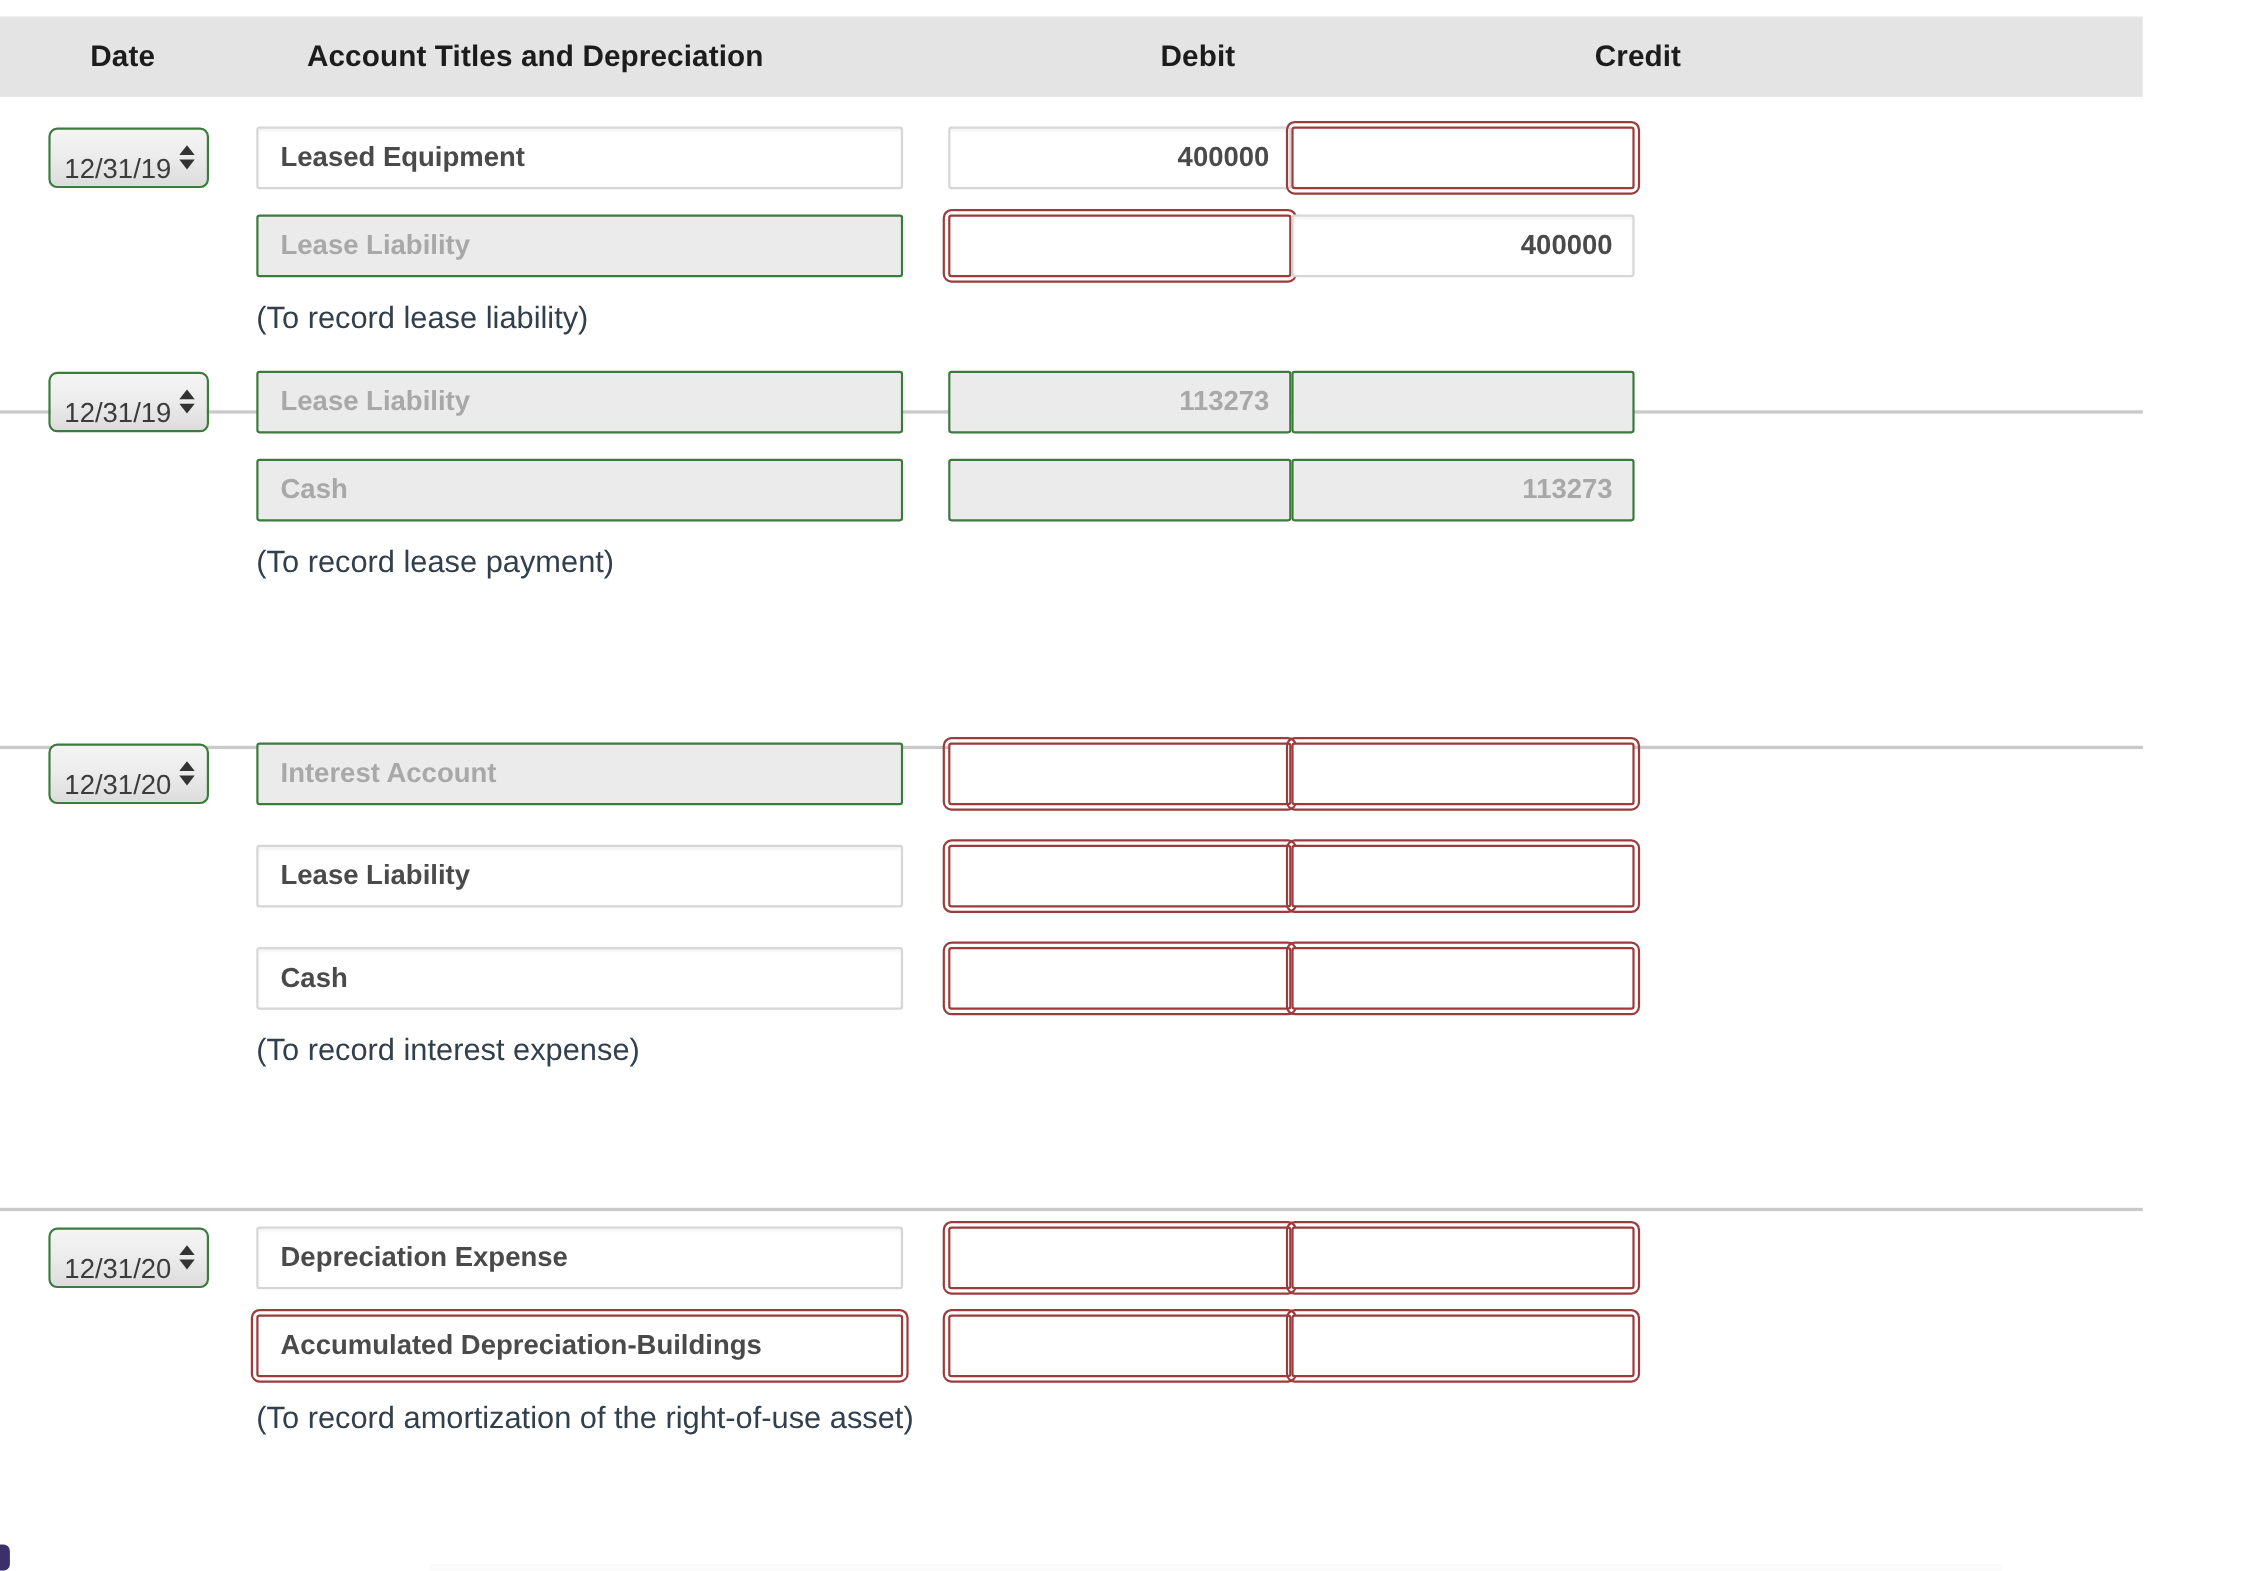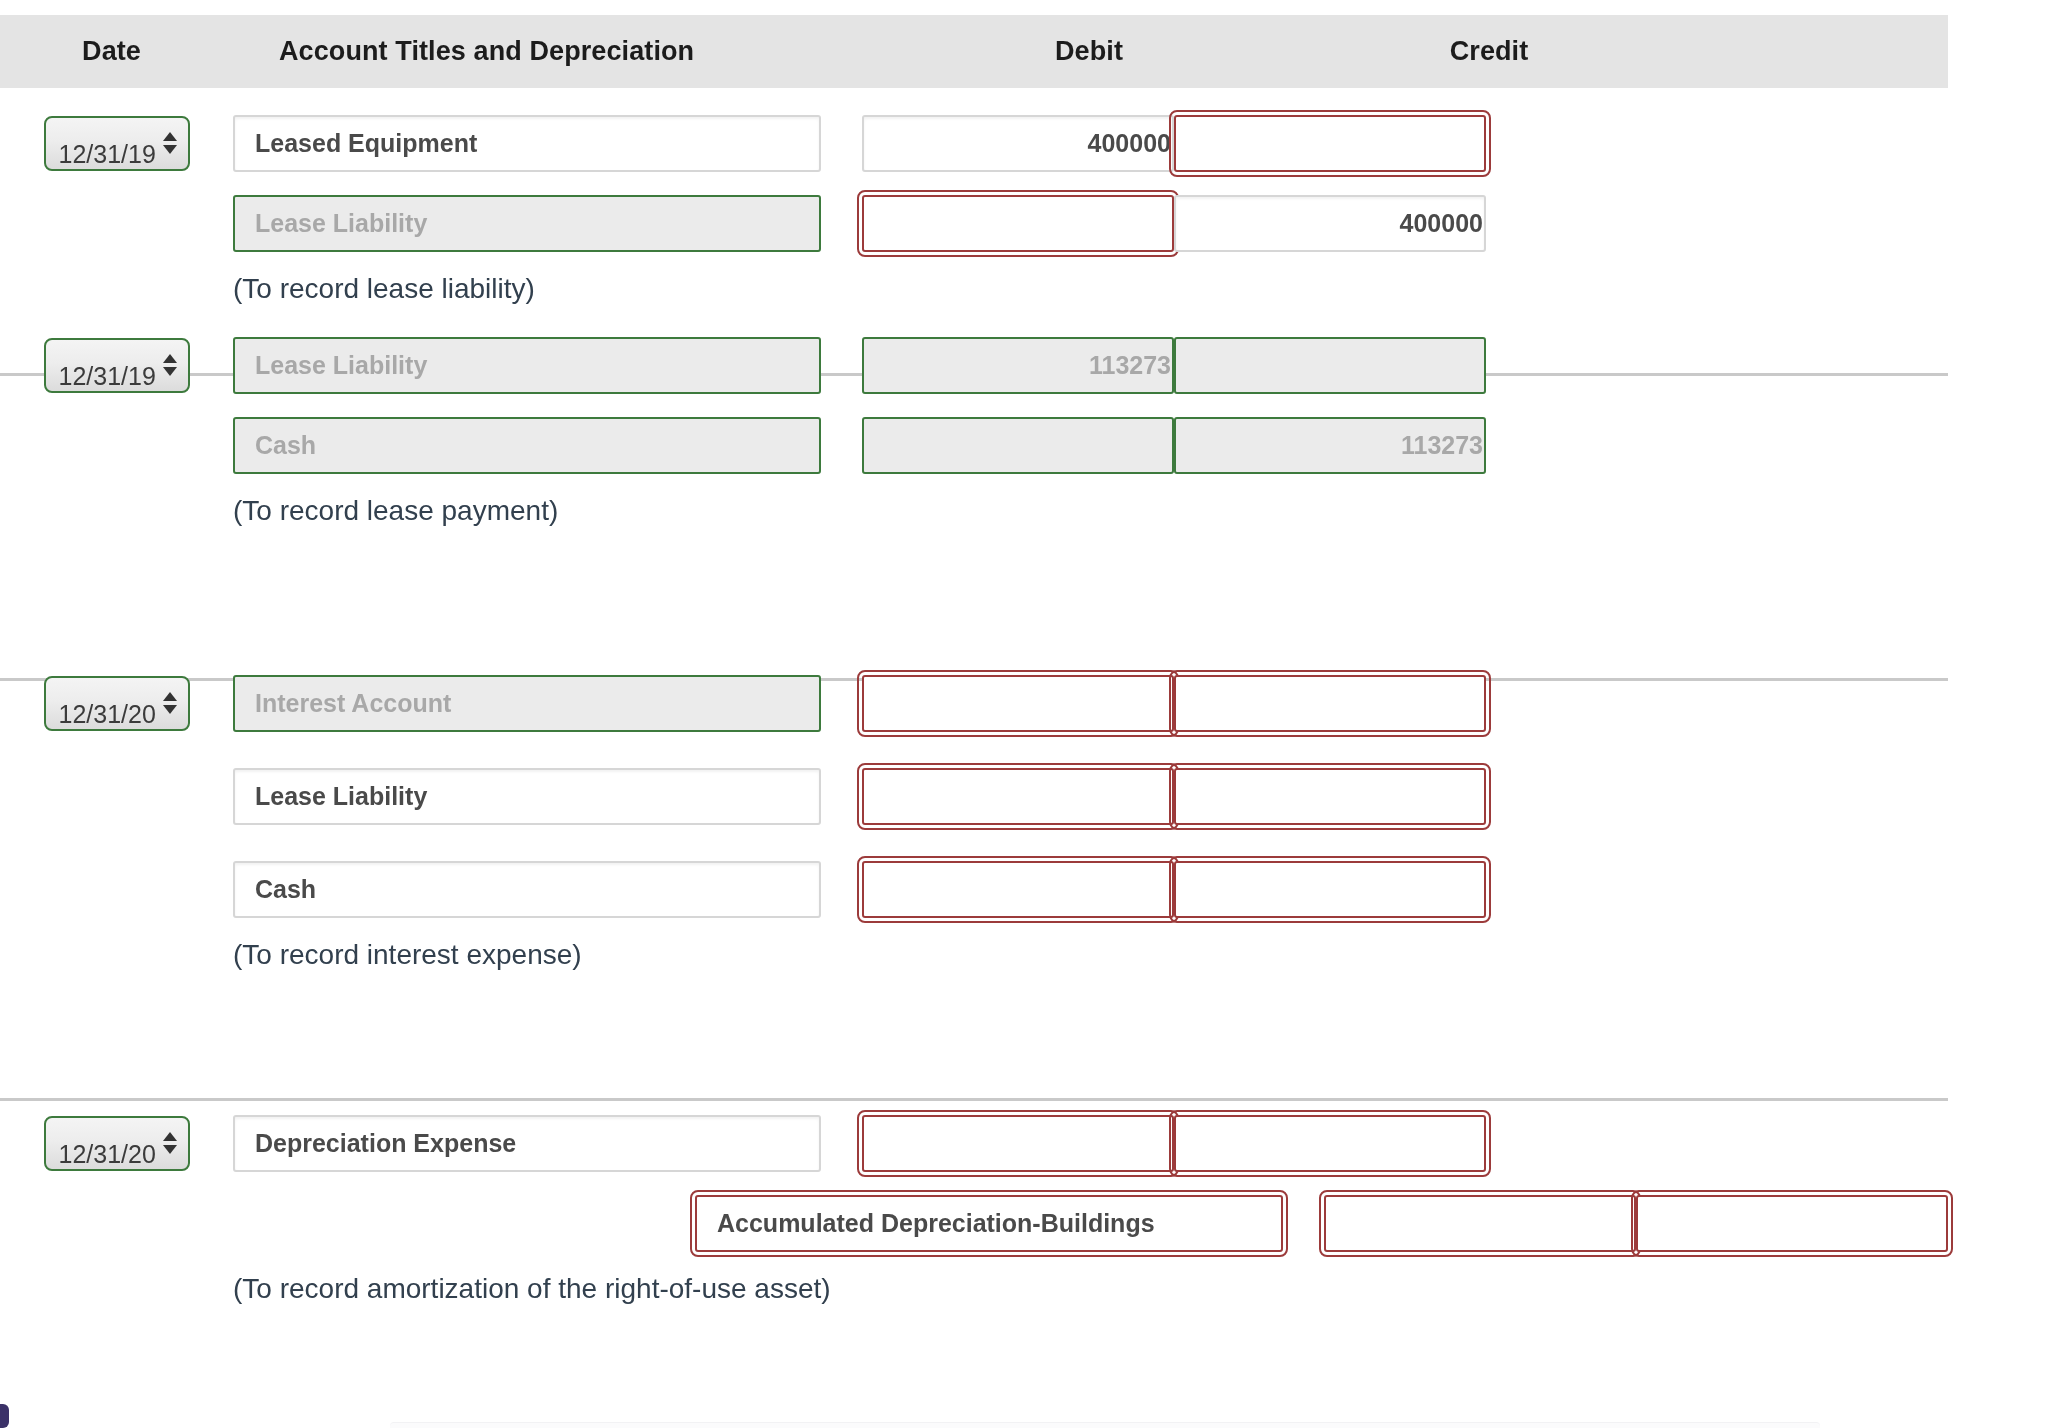--- a/index.html
+++ b/index.html
@@ -106,21 +106,21 @@
 
   
   .fld {
     height: 57px;
     display: flex;
     align-items: center;
     font-size: 25px;
     border-radius: 3px;
   }
   .fld-account { width: 588px; padding-left: 20px; }
-  .fld-amount  { width: 320px; padding-right: 1px; justify-content: flex-end; }
+  .fld-amount  { width: 320px; padding-right: 18px; justify-content: flex-end; }
 
   
   .st-normal {
     background: #ffffff;
     border: 2px solid #d6d6d6;
     box-shadow: inset 0 2px 3px rgba(0,0,0,.055);
     color: #4a4a4a;
     font-weight: bold;
   }
   
@@ -329,21 +329,21 @@
           <div class="cell-account">
             <div class="fld fld-account st-normal">Depreciation Expense</div>
           </div>
           <div class="cell-debit">
             <div class="fld fld-amount st-error empty"></div>
           </div>
           <div class="cell-credit">
             <div class="fld fld-amount st-error empty"></div>
           </div>
         </div>
-        <div class="row" style="margin-top: 10px; justify-content: flex-end;">
+        <div class="row" style="margin-top: 10px;">
           <div class="cell-date"></div>
           <div class="cell-account">
             <div class="fld fld-account st-error">Accumulated Depreciation-Buildings</div>
           </div>
           <div class="cell-debit">
             <div class="fld fld-amount st-error empty"></div>
           </div>
           <div class="cell-credit">
             <div class="fld fld-amount st-error empty"></div>
           </div>

